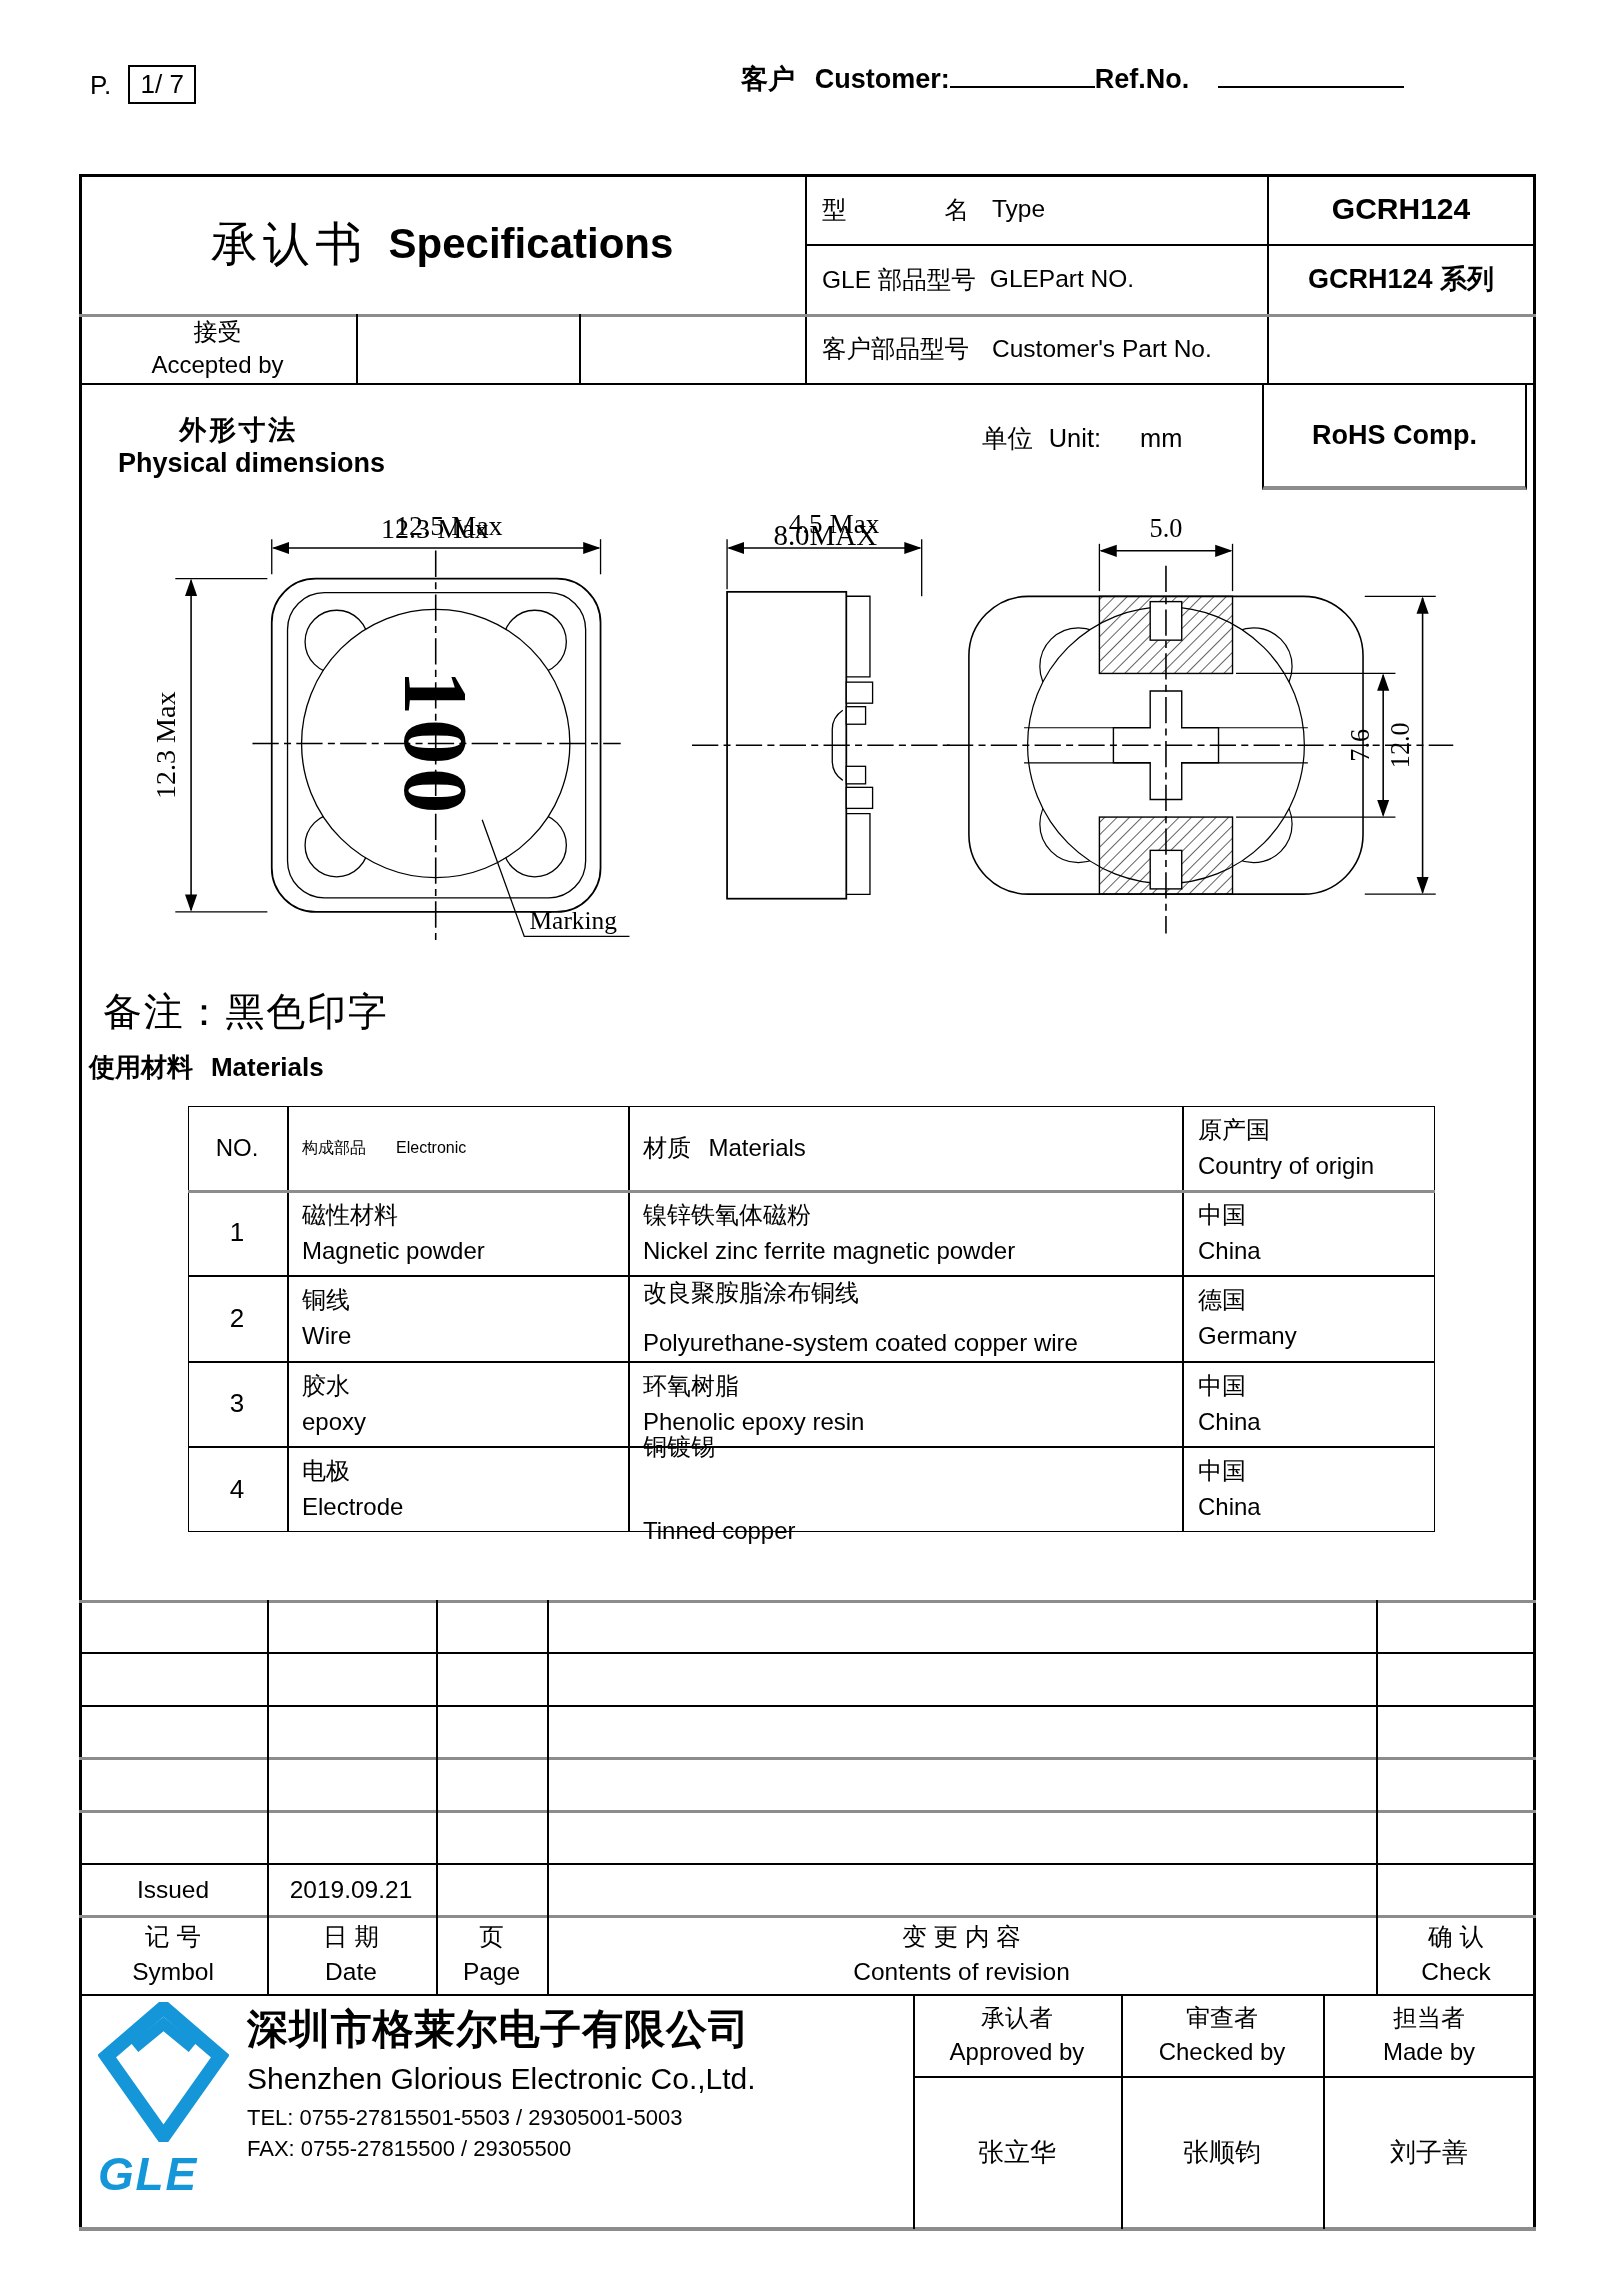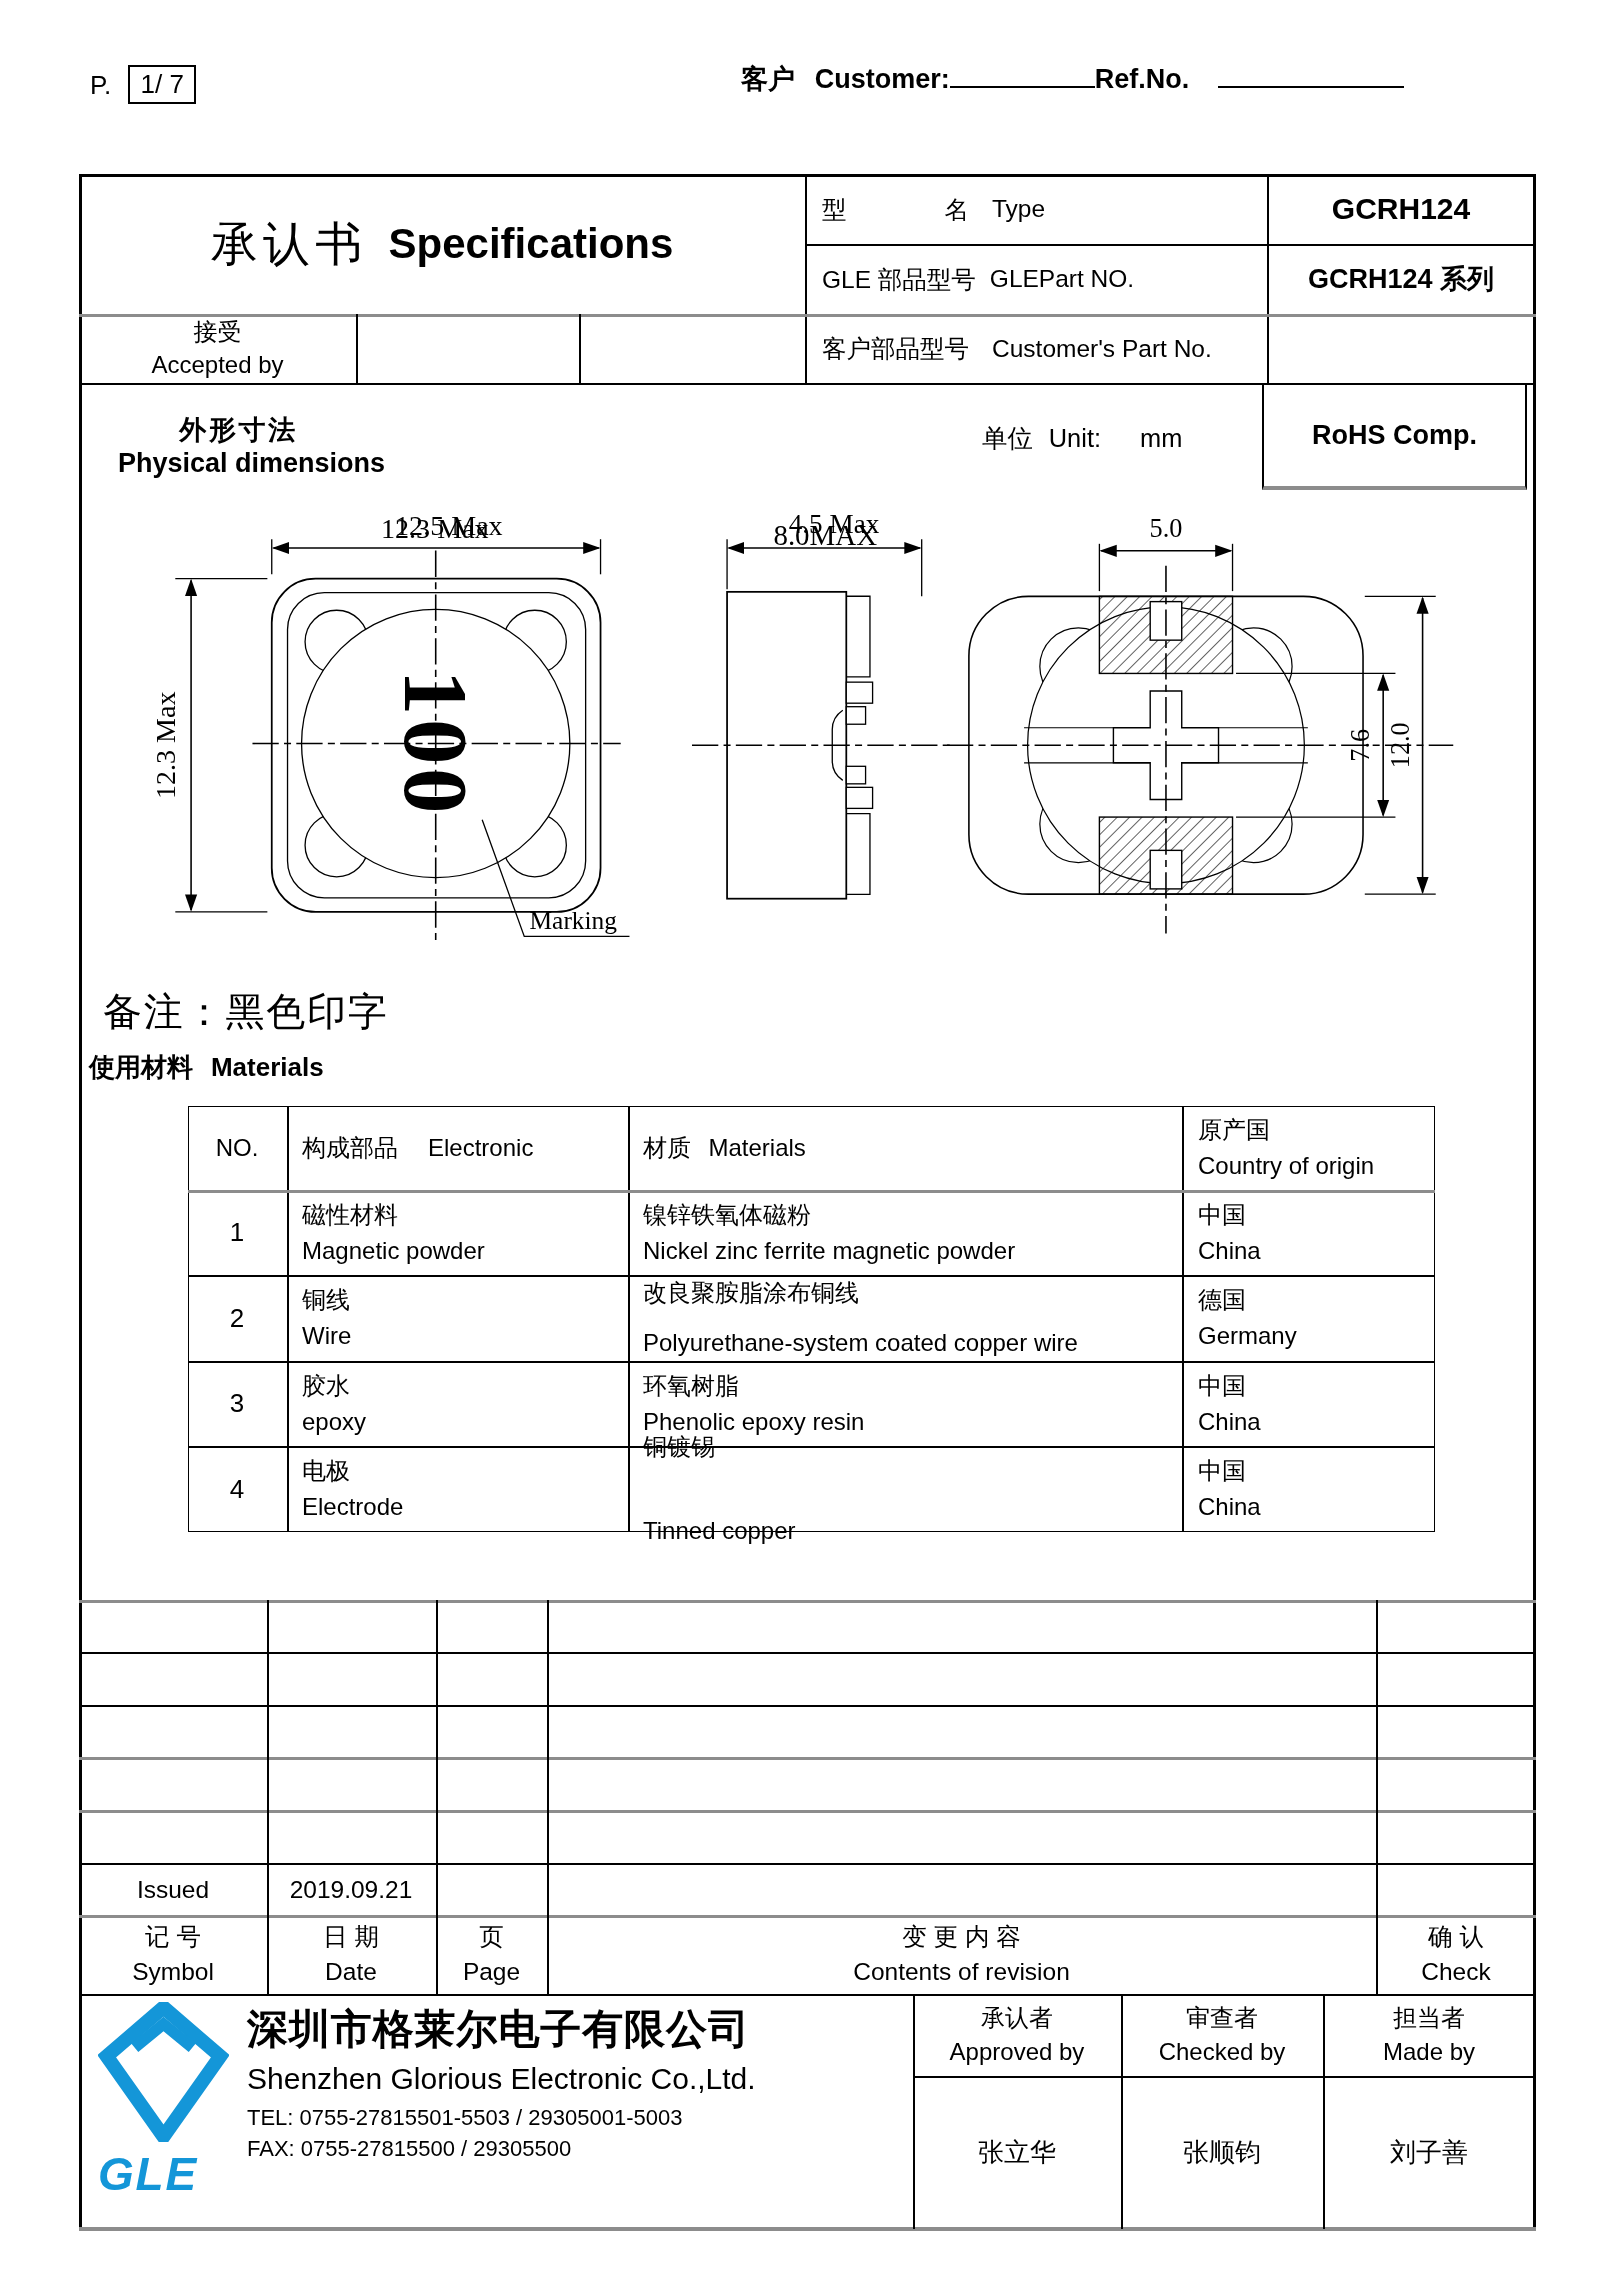--- a/index.html
+++ b/index.html
@@ -191,21 +191,21 @@
   <div class="abs" style="left:188px;top:1106px;width:1247px;height:426px;border:1.8px solid #000;box-sizing:border-box;"></div>
   <div class="vl" style="left:287px;top:1106px;height:426px;"></div>
   <div class="vl" style="left:628px;top:1106px;height:426px;"></div>
   <div class="vl" style="left:1182px;top:1106px;height:426px;"></div>
   <div class="hl gray" style="left:188px;top:1190px;width:1247px;height:2.6px;"></div>
   <div class="hl" style="left:188px;top:1275px;width:1247px;"></div>
   <div class="hl" style="left:188px;top:1361px;width:1247px;"></div>
   <div class="hl" style="left:188px;top:1446px;width:1247px;"></div>
 
   <div class="cell center" style="left:188px;top:1106px;width:98px;height:84px;font-size:24px;">NO.</div>
-  <div class="cell" style="left:302px;top:1106px;width:324px;height:84px;font-size:24px;">
+  <div class="cell" style="left:302px;top:1106px;width:324px;height:84px;font-size:16px;">
     <span>构成部品</span>
     <span style="margin-left:30px;">Electronic</span>
   </div>
   <div class="cell" style="left:643px;top:1106px;width:526px;height:84px;font-size:24px;">
     <span>材质</span>
     <span style="margin-left:17.5px;">Materials</span>
   </div>
   <div class="cell col twoline" style="left:1198px;top:1106px;width:228px;height:84px;font-size:24px;align-items:flex-start;justify-content:center;">
     <span>原产国</span>
     <span>Country of origin</span>

